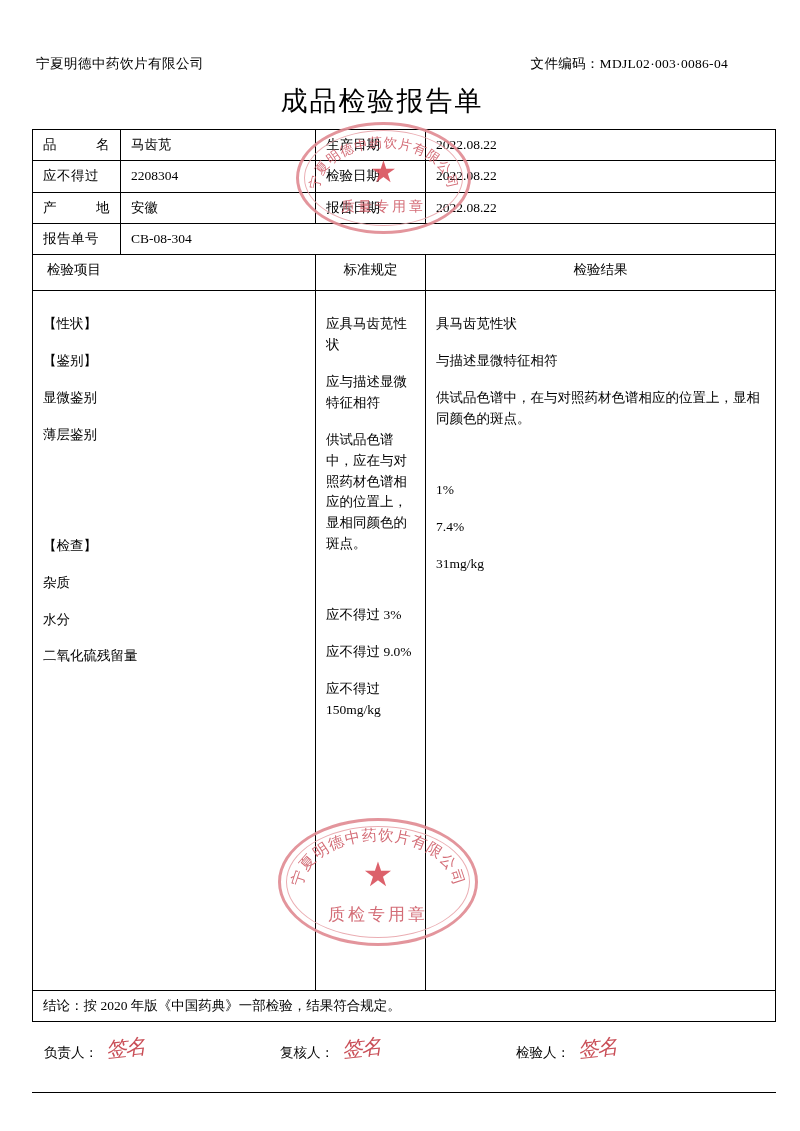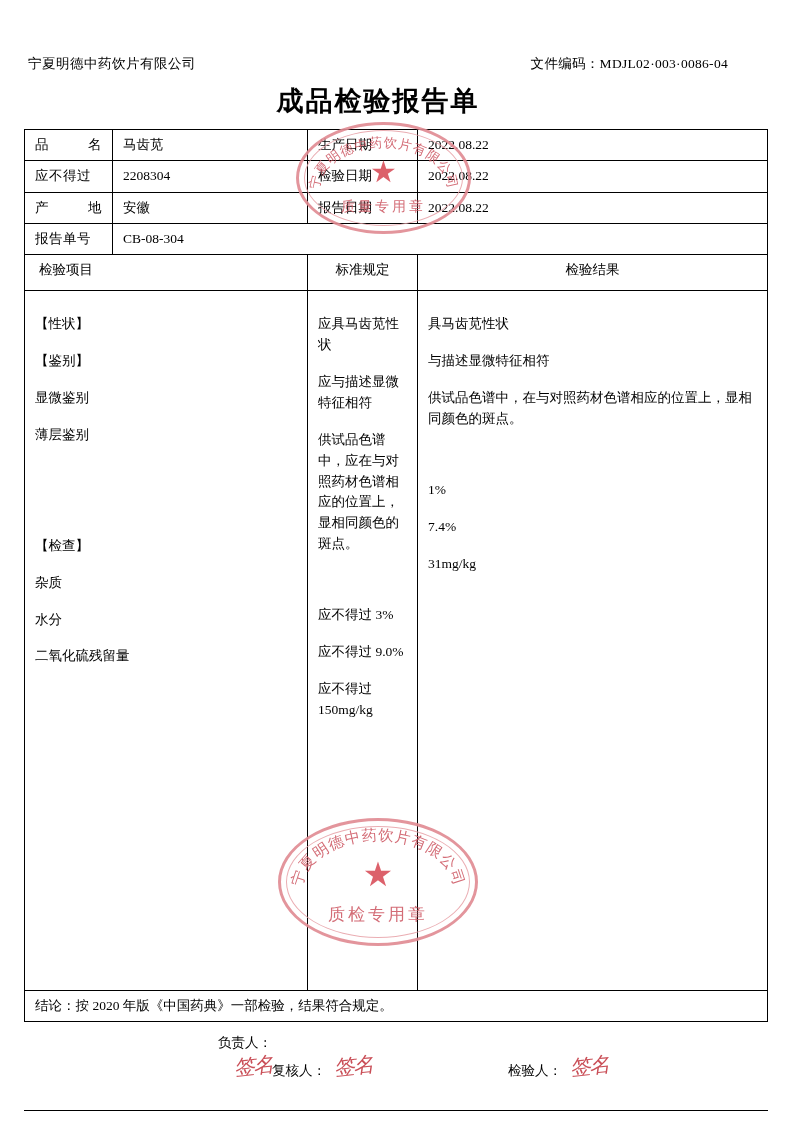--- a/index.html
+++ b/index.html
@@ -10,39 +10,39 @@
   body {
     width: 800px; height: 1131px;
     font-family: "Liberation Serif", "DejaVu Serif", serif;
     color: #000;
     position: relative;
     overflow: hidden;
   }
   .page {
     position: relative;
     width: 760px; height: 1131px;
-    padding: 55px 28px 0 24px;
+    padding: 55px 28px 0 32px;
   }
   
   .header-row {
     display: flex;
     justify-content: space-between;
     align-items: baseline;
     font-size: 13.5px;
     padding: 0 4px 6px 4px;
   }
   .company { letter-spacing: 0.5px; }
   .doc-code { letter-spacing: 0.3px; }
 
   .title {
     text-align: center;
     font-size: 27px;
     letter-spacing: 2px;
     margin: 4px 0 10px 0;
-    font-weight: bold;
+    font-weight: normal;
   }
 
   
   table.main {
     width: 744px;
     border-collapse: collapse;
     table-layout: fixed;
     font-size: 13.5px;
   }
   table.main td {
@@ -83,21 +83,21 @@
 
   
   .sign-row {
     display: flex;
     width: 744px;
     font-size: 13.5px;
     padding: 12px 12px 0 12px;
     position: relative;
   }
   .sign-item { display: flex; align-items: flex-end; }
-  .sign-item.a { width: 236px; flex-direction: column; }
+  .sign-item.a { width: 236px; }
   .sign-item.b { width: 236px; }
   .sign-item.c { width: 236px; }
   .sign-label { white-space: nowrap; }
   .sign-mark {
     font-family: "DejaVu Serif", serif;
     color: #c0303a;
     font-size: 21px;
     font-style: italic;
     transform: rotate(-6deg);
     margin-left: 8px;

